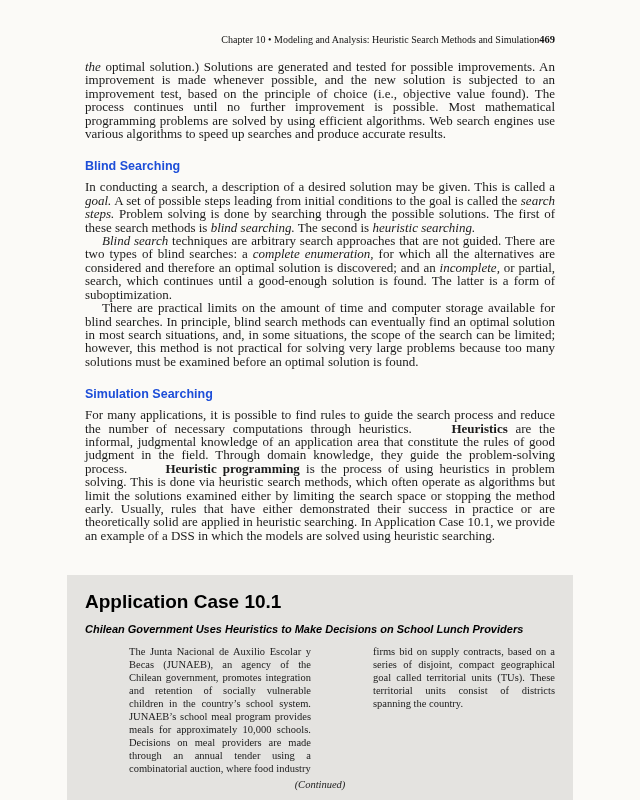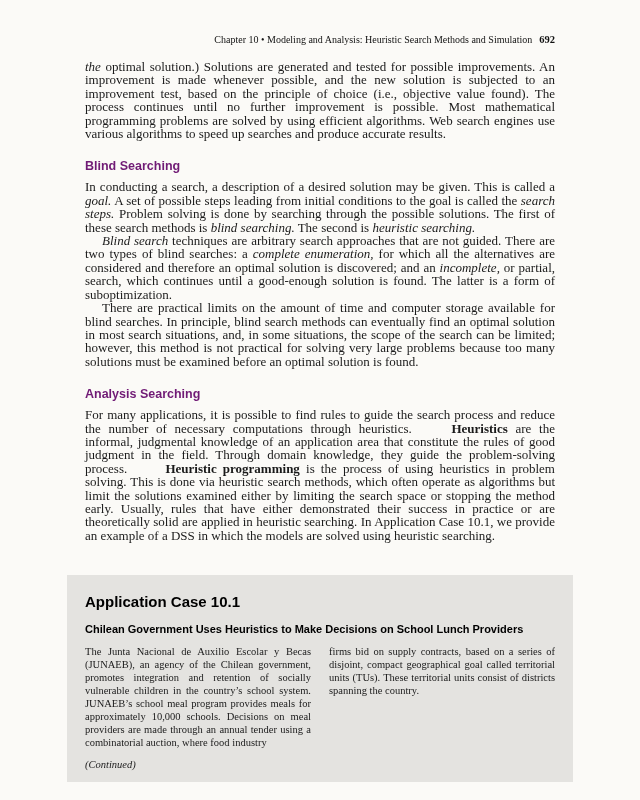--- a/index.html
+++ b/index.html
@@ -13,103 +13,104 @@
     width: 640px; height: 800px;
     box-sizing: border-box;
     background: #fbfaf7;
     padding: 34px 85px 0 85px;
     overflow: hidden;
   }
   .running-head {
     display: flex;
     justify-content: flex-end;
     align-items: baseline;
-    gap: 7px;
+    gap: 0;
     font-size: 10px;
     line-height: 12px;
     margin-bottom: 14px;
     color: #111;
   }
   .running-head .pagenum { font-weight: bold; font-size: 10.5px; }
   p { margin: 0; }
   .body-para {
     font-size: 13px;
     line-height: 13.4px;
     text-align: justify;
   }
   .indent { text-indent: 17px; }
   .sec-head {
     font-family: "Liberation Sans", sans-serif;
     font-weight: bold;
     font-size: 12.5px;
     line-height: 14px;
     margin: 19px 0 7px 0;
-    color: #701a75;
+    color: #1d4ed8;
   }
   .it { font-style: italic; }
   .bd { font-weight: bold; margin-left: 32px; }
   .case-box {
     background: #e4e3e0;
     margin: 33px -18px 0 -18px;
     padding: 18px 18px 12px 18px;
     box-sizing: border-box;
   }
   .case-title {
     font-family: "Liberation Sans", sans-serif;
     font-weight: bold;
-    font-size: 15px;
+    font-size: 19px;
     line-height: 18px;
     margin: 0 0 12px 0;
     color: #000;
   }
   .case-subtitle {
     font-family: "Liberation Sans", sans-serif;
     font-weight: bold;
     font-size: 11px;
     line-height: 13px;
     margin: 0 0 9px 0;
     color: #000;
+    font-style: italic;
   }
   .case-cols {
     display: flex;
     gap: 18px;
   }
-  .case-col { flex: 1 1 0; }
+  .case-col { flex: 1 1 0; margin-left: 44px; }
   .case-col p {
     font-size: 10.5px;
     line-height: 13px;
     text-align: justify;
   }
   .case-col .indent { text-indent: 14px; }
   .continued {
-    text-align: left;
+    text-align: center;
     font-style: italic;
     font-size: 10.5px;
-    margin-top: 10px;
+    margin-top: 4px;
   }
 </style>
 </head>
 <body>
 
 <div class="page">
 
   <div class="running-head">
     <span>Chapter 10 • Modeling and Analysis: Heuristic Search Methods and Simulation</span>
-    <span class="pagenum">692</span>
+    <span class="pagenum">469</span>
   </div>
 
   <p class="body-para"><span class="it">the</span><span> optimal solution.) Solutions are generated and tested for possible improvements. An improvement is made whenever possible, and the new solution is subjected to an improvement test, based on the principle of choice (i.e., objective value found). The process continues until no further improvement is possible. Most mathematical programming problems are solved by using efficient algorithms. Web search engines use various algorithms to speed up searches and produce accurate results.</span></p>
 
   <h2 class="sec-head">Blind Searching</h2>
 
   <p class="body-para"><span>In conducting a search, a description of a desired solution may be given. This is called a </span><span class="it">goal.</span><span> A set of possible steps leading from initial conditions to the goal is called the </span><span class="it">search steps.</span><span> Problem solving is done by searching through the possible solutions. The first of these search methods is </span><span class="it">blind searching.</span><span> The second is </span><span class="it">heuristic searching.</span></p>
   <p class="body-para indent"><span class="it">Blind search</span><span> techniques are arbitrary search approaches that are not guided. There are two types of blind searches: a </span><span class="it">complete enumeration,</span><span> for which all the alternatives are considered and therefore an optimal solution is discovered; and an </span><span class="it">incomplete,</span><span> or partial, search, which continues until a good-enough solution is found. The latter is a form of suboptimization.</span></p>
   <p class="body-para indent"><span>There are practical limits on the amount of time and computer storage available for blind searches. In principle, blind search methods can eventually find an optimal solution in most search situations, and, in some situations, the scope of the search can be limited; however, this method is not practical for solving very large problems because too many solutions must be examined before an optimal solution is found.</span></p>
 
-  <h2 class="sec-head">Analysis Searching</h2>
+  <h2 class="sec-head">Simulation Searching</h2>
 
   <p class="body-para"><span>For many applications, it is possible to find rules to guide the search process and reduce the number of necessary computations through heuristics. </span><span class="bd">Heuristics</span><span> are the informal, judgmental knowledge of an application area that constitute the rules of good judgment in the field. Through domain knowledge, they guide the problem-solving process. </span><span class="bd">Heuristic programming</span><span> is the process of using heuristics in problem solving. This is done via heuristic search methods, which often operate as algorithms but limit the solutions examined either by limiting the search space or stopping the method early. Usually, rules that have either demonstrated their success in practice or are theoretically solid are applied in heuristic searching. In Application Case 10.1, we provide an example of a DSS in which the models are solved using heuristic searching.</span></p>
 
   <div class="case-box">
     <h1 class="case-title">Application Case 10.1</h1>
     <h3 class="case-subtitle">Chilean Government Uses Heuristics to Make Decisions on School Lunch Providers</h3>
     <div class="case-cols">
       <div class="case-col">
         <p><span>The Junta Nacional de Auxilio Escolar y Becas (JUNAEB), an agency of the Chilean government, promotes integration and retention of socially vulnerable children in the country’s school system. JUNAEB’s school meal program provides meals for approximately 10,000 schools. Decisions on meal providers are made through an annual tender using a combinatorial auction, where food industry</span></p>
       </div>

